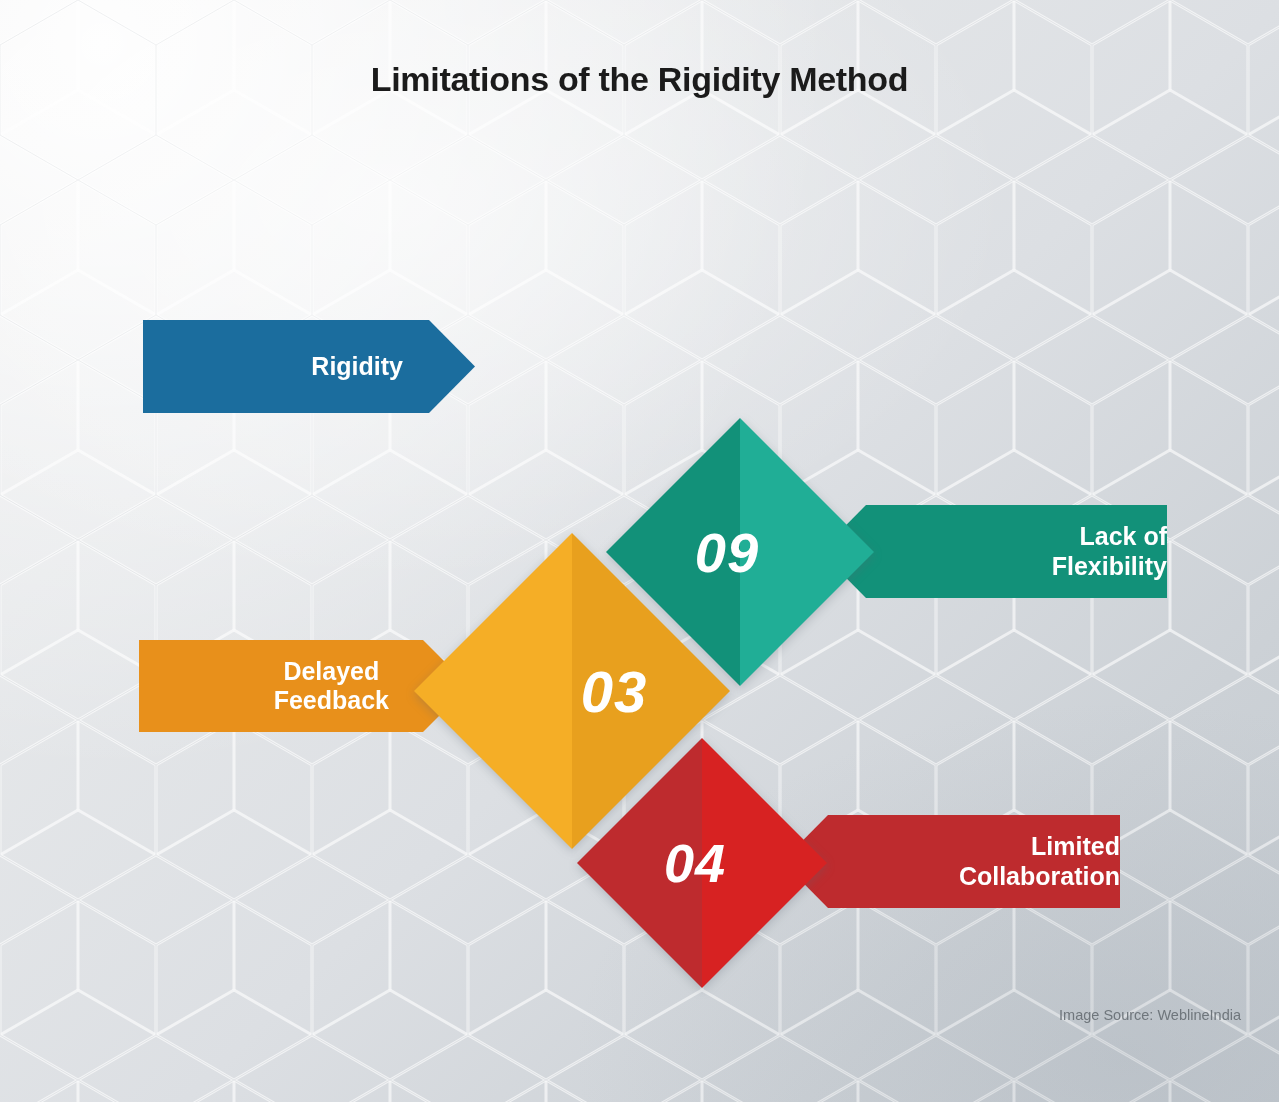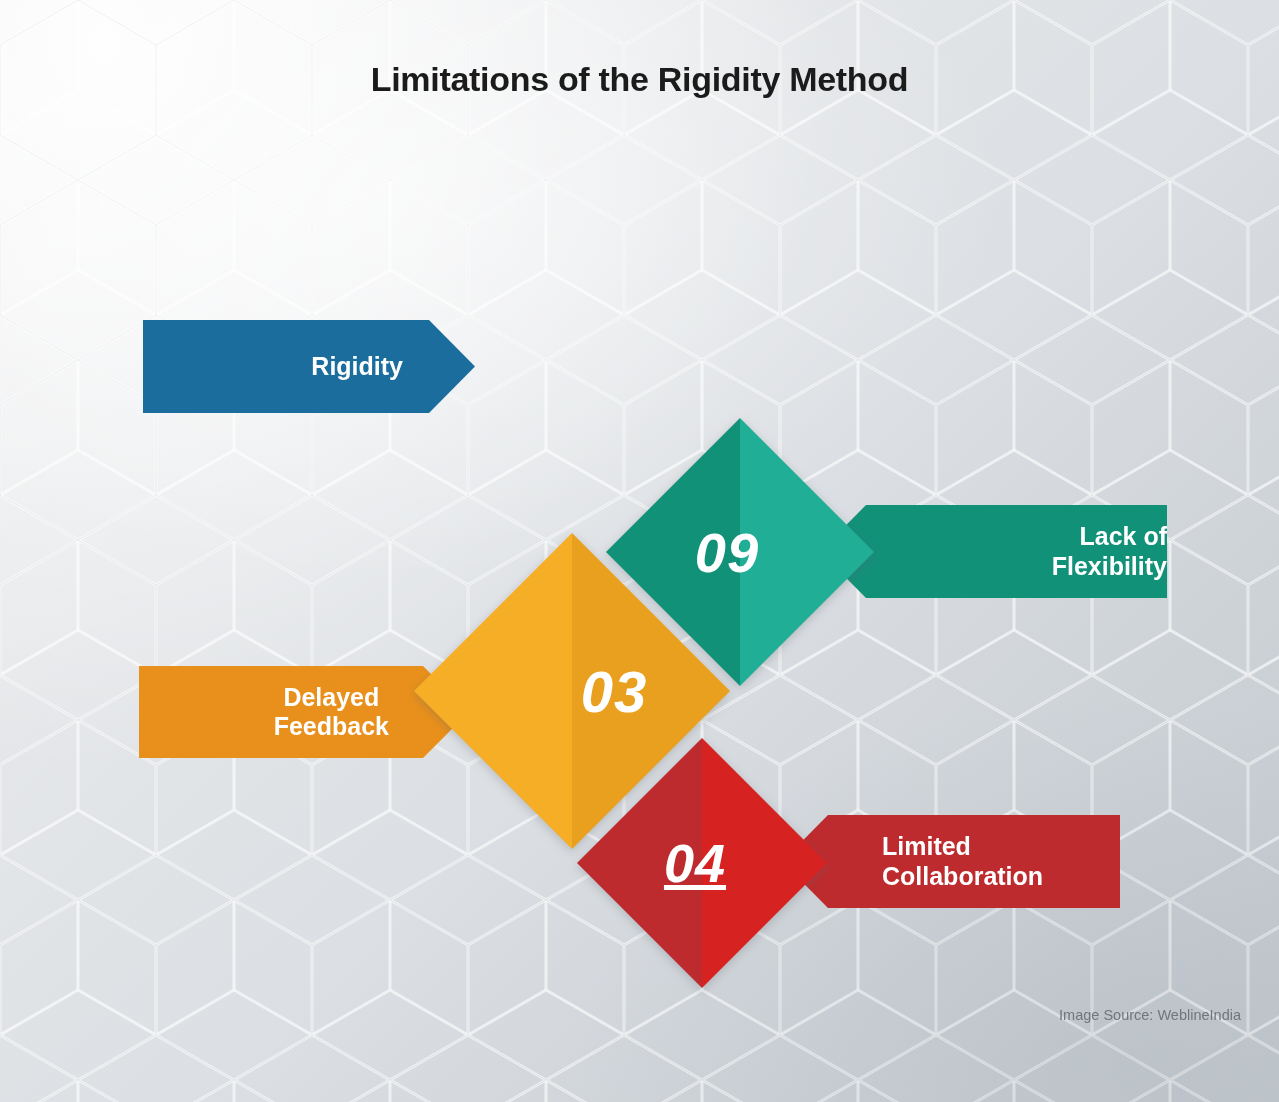--- a/index.html
+++ b/index.html
@@ -153,39 +153,39 @@
       <span class="bar-text" style="text-align:right; width:100%;">Lack of
 Flexibility</span>
     </div>
 
     <div class="diamond" style="left:606px; top:418px; width:268px; height:268px;">
       <div class="half l" style="background:#129179;"></div>
       <div class="half r" style="background:#20AE96;"></div>
       <div class="num" style="font-size:56px; padding-right:26px;">09</div>
     </div>
 
-    <div class="bar point-right right-label" style="left:139px; top:666px; width:330px; height:92px; background:#E8901B; padding-right:80px;">
+    <div class="bar point-right right-label" style="left:139px; top:640px; width:330px; height:92px; background:#E8901B; padding-right:80px;">
       <span class="bar-text" style="text-align:center;">Delayed
 Feedback</span>
     </div>
 
     <div class="diamond" style="left:414px; top:533px; width:316px; height:316px;text-align:right;">
       <div class="half l" style="background:#F5AE26;"></div>
       <div class="half r" style="background:#E8A01E;"></div>
       <div class="num" style="font-size:58px; padding-left:84px;">03</div>
     </div>
 
     <div class="bar point-left left-label" style="left:782px; top:815px; width:338px; height:93px; background:#BE2B2E; padding-left:100px;">
-      <span class="bar-text" style="text-align:left; width:100%;">Limited
+      <span class="bar-text" style="text-align:right; width:100%;">Limited
 Collaboration</span>
     </div>
 
     <div class="diamond" style="left:577px; top:738px; width:250px; height:250px;">
       <div class="half l" style="background:#BE2B2E;"></div>
       <div class="half r" style="background:#D72222;"></div>
-      <div class="num" style="font-size:54px; padding-right:14px;text-decoration:underline;">04</div>
+      <div class="num" style="font-size:54px; padding-right:14px;">04</div>
     </div>
 
   </div>
 
   <div id="credit">Image Source: WeblineIndia</div>
 
 </div>
 
 </body></html>

